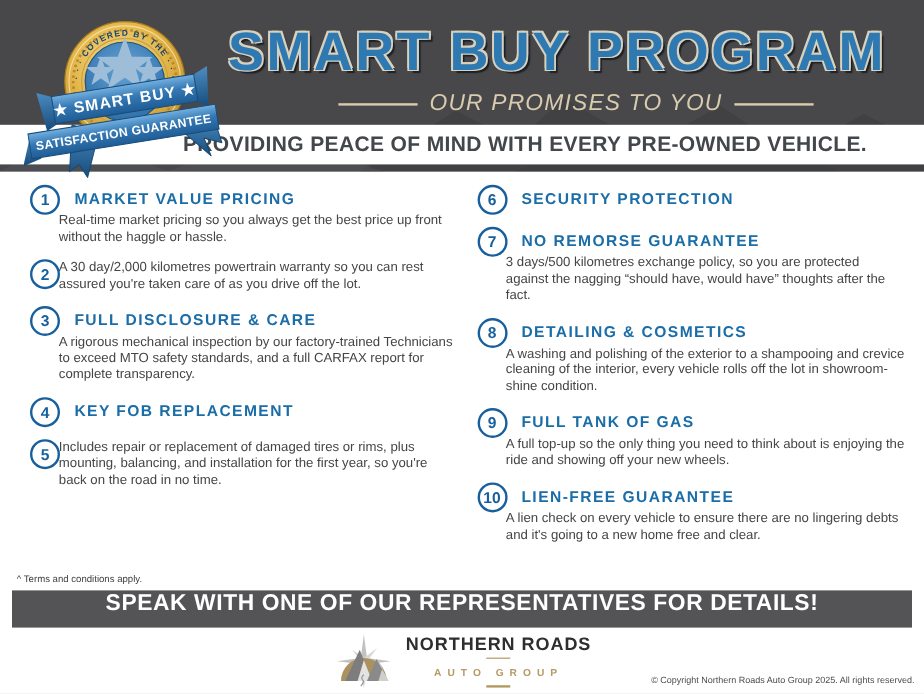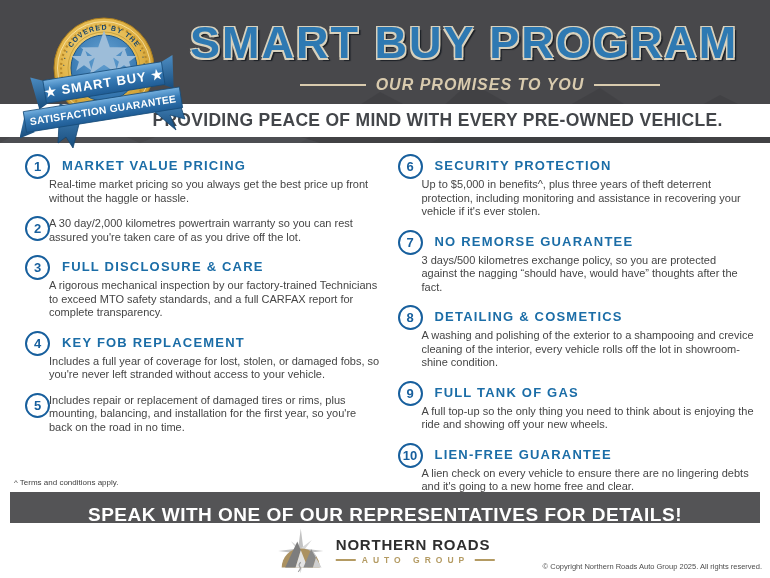--- a/index.html
+++ b/index.html
@@ -27,22 +27,22 @@
       -1.5px -1.5px 0 #d8d1bd, 1.5px -1.5px 0 #d8d1bd,
       -1.5px 1.5px 0 #d8d1bd, 1.5px 1.5px 0 #d8d1bd,
       3px 3px 1px #1c2026;
     white-space:nowrap;
   }
   .tagline-row {
     margin-top:11px; display:flex; align-items:center; justify-content:center; gap:10px;
   }
   .tagline-rule { width:66px; height:2px; background:var(--tan-light,#cfc2a3); }
   .tagline {
-    font-size:16px; font-style:italic; color:var(--tan-light,#d9cbae);
-    letter-spacing:1px; white-space:nowrap;font-weight:bold;
+    font-size:19px; font-style:italic; color:var(--tan-light,#d9cbae);
+    letter-spacing:1px; white-space:nowrap;
   }
   .white-bar {
     position:absolute; left:0; right:0; bottom:6px; height:33px; z-index:3;
     background:#ffffff; display:flex; align-items:center; justify-content:center;
     padding-left:105px;
   }
   .white-bar-text {
     font-size:17.5px; font-weight:bold; color:#43464a; letter-spacing:0.3px;
     white-space:nowrap;
   }
@@ -74,39 +74,39 @@
 
   .footnote {
     position:absolute; left:14px; top:478px;
     font-size:8px; color:#3d3d3d;
   }
 
   
   .cta-bar {
     position:absolute; left:10px; right:10px; top:492px; height:34px;
     background:var(--cta-gray,#545456);
-    display:flex; align-items:flex-end; justify-content:center;
+    display:flex; align-items:flex-start; justify-content:center;
   }
   .cta-text {
     color:#ffffff; font-size:19px; font-weight:bold; letter-spacing:0.5px;
     white-space:nowrap;
   }
 
   
   .footer { position:absolute; left:0; right:0; top:523px; height:55px; background:#fff; }
   .logo-lockup {
     position:absolute; left:50%; top:50%; transform:translate(-50%,-50%);
     display:flex; align-items:center; gap:9px;
   }
   .brand-text { display:flex; flex-direction:column; }
   .brand-name {
     font-size:15px; font-weight:bold; color:#2e2e2e; letter-spacing:0.8px;
     white-space:nowrap;
   }
-  .brand-sub-row { display:flex; align-items:center; gap:6px; margin-top:2px; }
+  .brand-sub-row { display:flex; align-items:center; gap:6px; margin-top:2px;flex-direction:column; }
   .brand-rule { width:20px; height:1.5px; background:var(--tan,#b49b63); }
   .brand-sub {
     font-size:8.5px; color:var(--tan,#b49b63); letter-spacing:5px; font-weight:bold;
     white-space:nowrap;
   }
   .copyright {
     position:absolute; right:8px; bottom:7px; font-size:7.5px; color:#4d4d4d;
   }
 </style>
 </head>
@@ -208,33 +208,31 @@
 
     <div class="promise">
       <span class="p-circle num">3</span>
       <div class="p-title title">FULL DISCLOSURE &amp; CARE</div>
       <div class="p-desc desc">A rigorous mechanical inspection by our factory-trained Technicians to exceed MTO safety standards, and a full CARFAX report for complete transparency.</div>
     </div>
 
     <div class="promise">
       <span class="p-circle num">4</span>
       <div class="p-title title">KEY FOB REPLACEMENT</div>
-      <div class="p-desc desc">Includes a full year of coverage for lost, stolen, or damaged fobs, so you're never left stranded without access to your vehicle.</div>
     </div>
 
     <div class="promise">
       <span class="p-circle num">5</span>
       <div class="p-desc desc">Includes repair or replacement of damaged tires or rims, plus mounting, balancing, and installation for the first year, so you're back on the road in no time.</div>
     </div>
   </div>
     <div class="col" id="col-right">
     <div class="promise">
       <span class="p-circle num">6</span>
       <div class="p-title title">SECURITY PROTECTION</div>
-      <div class="p-desc desc">Up to $5,000 in benefits^, plus three years of theft deterrent protection, including monitoring and assistance in recovering your vehicle if it's ever stolen.</div>
     </div>
 
     <div class="promise">
       <span class="p-circle num">7</span>
       <div class="p-title title">NO REMORSE GUARANTEE</div>
       <div class="p-desc desc">3 days/500 kilometres exchange policy, so you are protected against the nagging “should have, would have” thoughts after the fact.</div>
     </div>
 
     <div class="promise">
       <span class="p-circle num">8</span>

